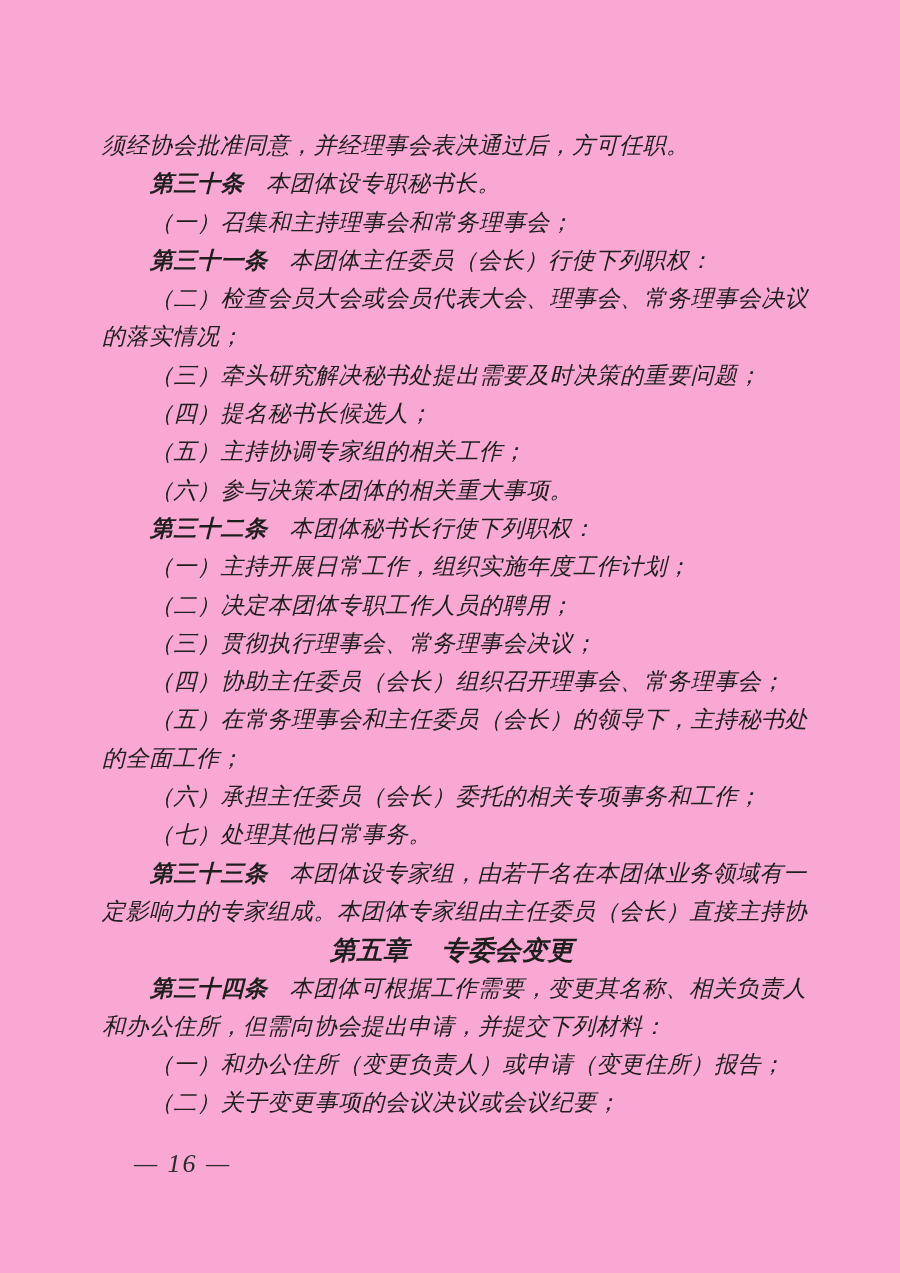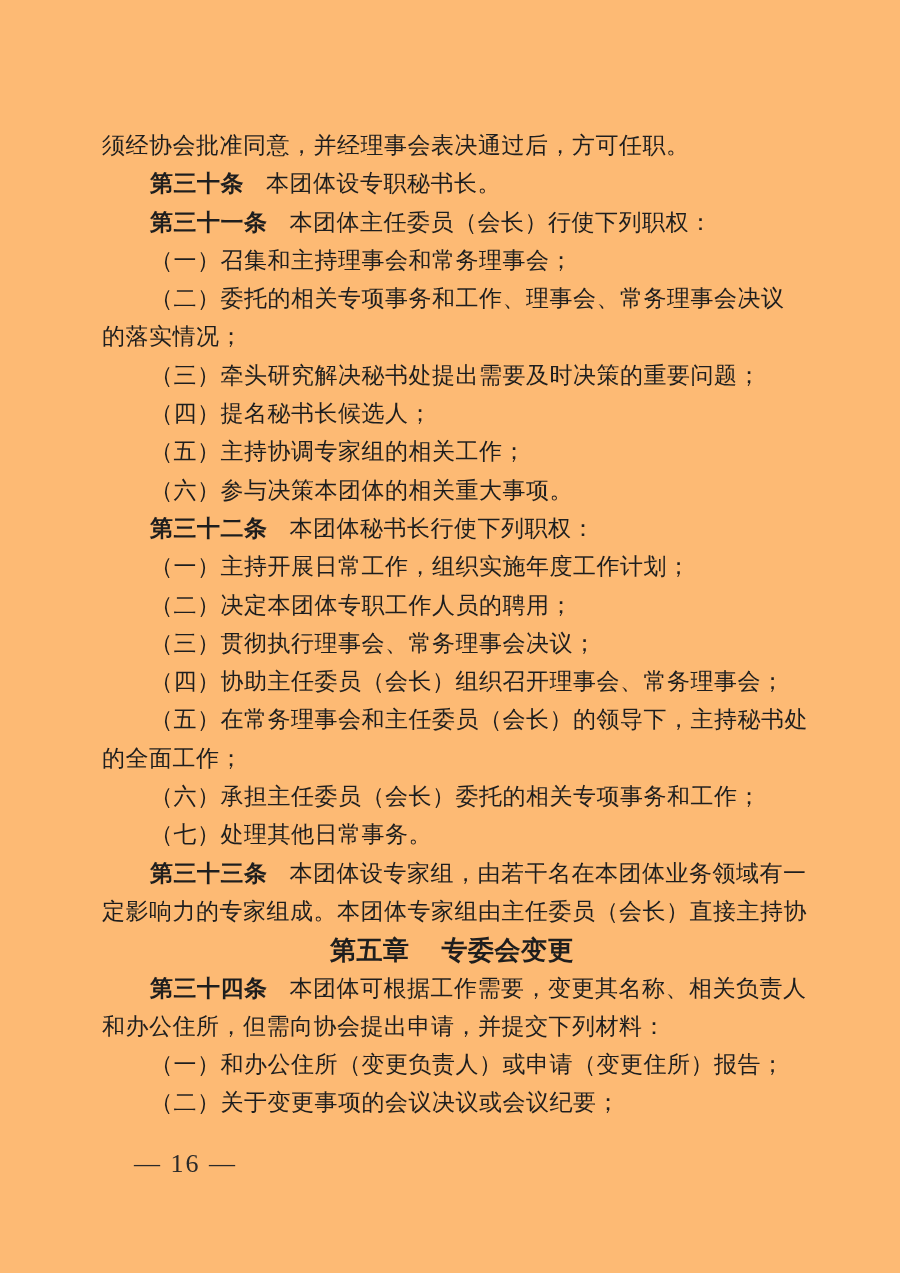--- a/index.html
+++ b/index.html
@@ -11,21 +11,22 @@
     height: 1273px;
     background: #ffffff;
     position: relative;
     overflow: hidden;
     font-family: "Liberation Serif", serif;
     color: #1e1e1e;
   }
   .doc-page {
     position: absolute;
     inset: 0;
-    background: #fdba74;
+    background: #f9a8d4;
+    font-style: italic;
   }
   .text-block {
     position: absolute;
     left: 102px;
     top: 127px;
     width: 700px;
   }
   .line {
     height: 38.3px;
     line-height: 38.3px;
@@ -65,25 +66,25 @@
 </head>
 <body>
 
 <div class="doc-page">
   <div class="text-block">
 
     <div class="line"><span>须经协会批准同意，并经理事会表决通过后，方可任职。</span></div>
 
     <div class="line indent"><span class="article-label">第三十条</span><span>本团体设专职秘书长。</span></div>
 
+    <div class="line indent"><span>（一）召集和主持理事会和常务理事会；</span></div>
+
     <div class="line indent"><span class="article-label">第三十一条</span><span>本团体主任委员（会长）行使下列职权：</span></div>
 
-    <div class="line indent"><span>（一）召集和主持理事会和常务理事会；</span></div>
-
-    <div class="line indent"><span>（二）委托的相关专项事务和工作、理事会、常务理事会决议</span></div>
+    <div class="line indent"><span>（二）检查会员大会或会员代表大会、理事会、常务理事会决议</span></div>
 
     <div class="line"><span>的落实情况；</span></div>
 
     <div class="line indent"><span>（三）牵头研究解决秘书处提出需要及时决策的重要问题；</span></div>
 
     <div class="line indent"><span>（四）提名秘书长候选人；</span></div>
 
     <div class="line indent"><span>（五）主持协调专家组的相关工作；</span></div>
 
     <div class="line indent"><span>（六）参与决策本团体的相关重大事项。</span></div>

